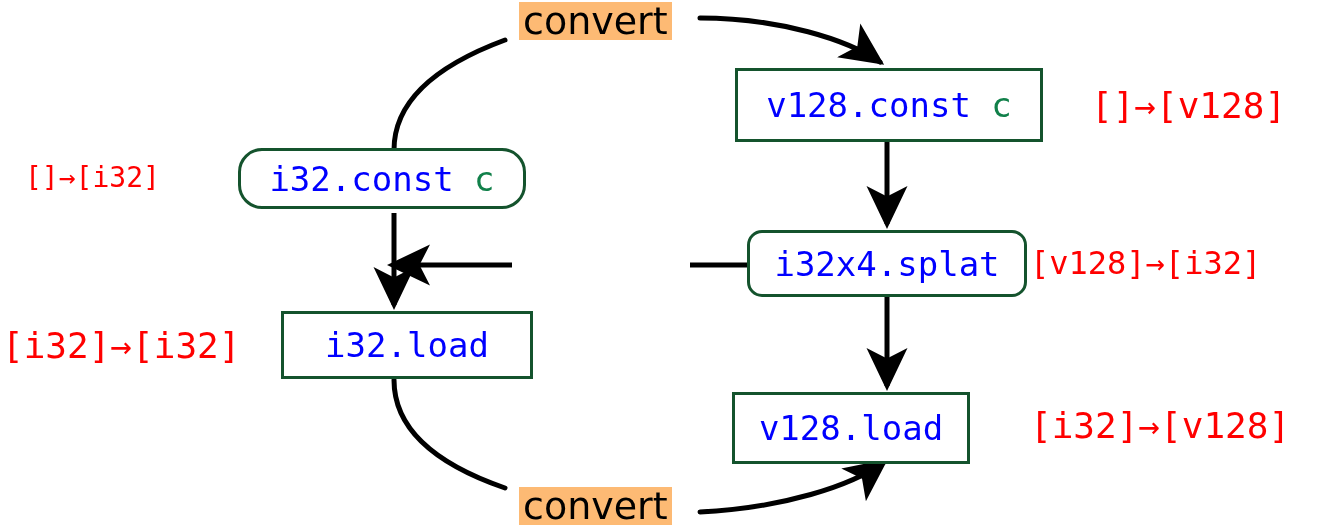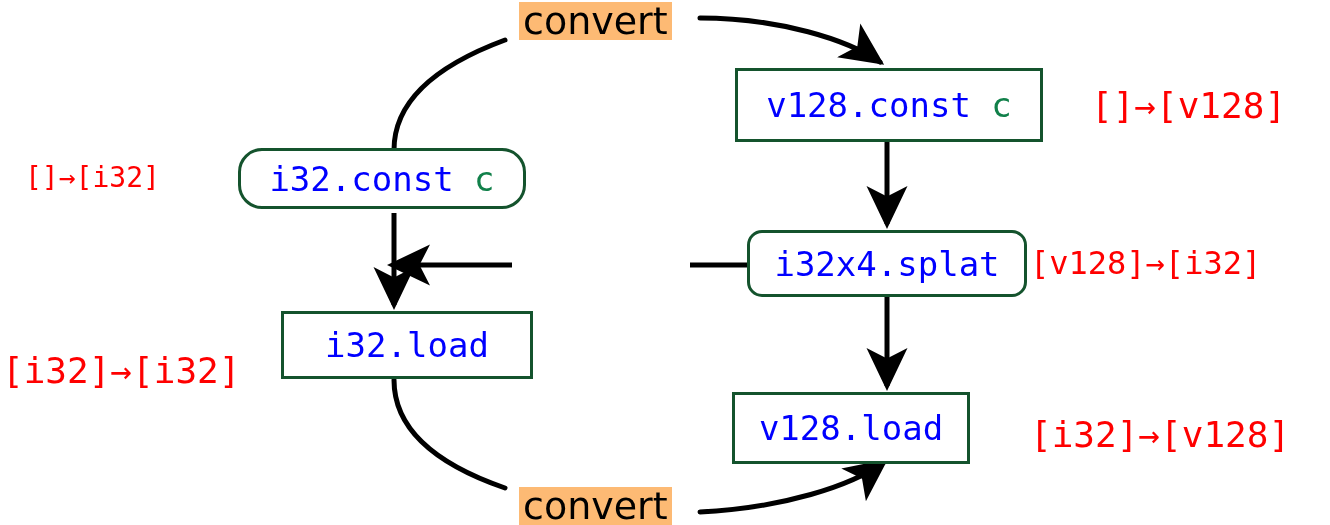--- a/index.html
+++ b/index.html
@@ -113,26 +113,26 @@
   <div class="node-box" style="left:747px; top:230px; width:280px; height:67px; font-size:34px;border-radius:15px;">
     <span class="node-label">i32x4.splat</span>
   </div>
 
   <div class="node-box" style="left:732px; top:392px; width:238px; height:72px; font-size:34px;">
     <span class="node-label">v128.load</span>
   </div>
 
   <div class="type-annot" style="left:25px; top:164px; font-size:28px;">[]→[i32]</div>
 
-  <div class="type-annot" style="left:2px; top:328px; font-size:36px;margin-top:25px;">[i32]→[i32]</div>
+  <div class="type-annot" style="left:2px; top:328px; font-size:36px;">[i32]→[i32]</div>
 
   <div class="type-annot" style="left:1063px; top:88px; font-size:36px;margin-left:28px;">[]→[v128]</div>
 
   <div class="type-annot" style="left:1030px; top:247px; font-size:32px;">[v128]→[i32]</div>
 
-  <div class="type-annot" style="left:1030px; top:417px; font-size:36px;">[i32]→[v128]</div>
+  <div class="type-annot" style="left:1030px; top:408px; font-size:36px;">[i32]→[v128]</div>
 
   <div class="edge-label" style="left:519px; top:2px; font-size:38px;">convert</div>
 
 
   <div class="edge-label" style="left:519px; top:487px; font-size:38px;">convert</div>
 
 </div>
 
 </body></html>

